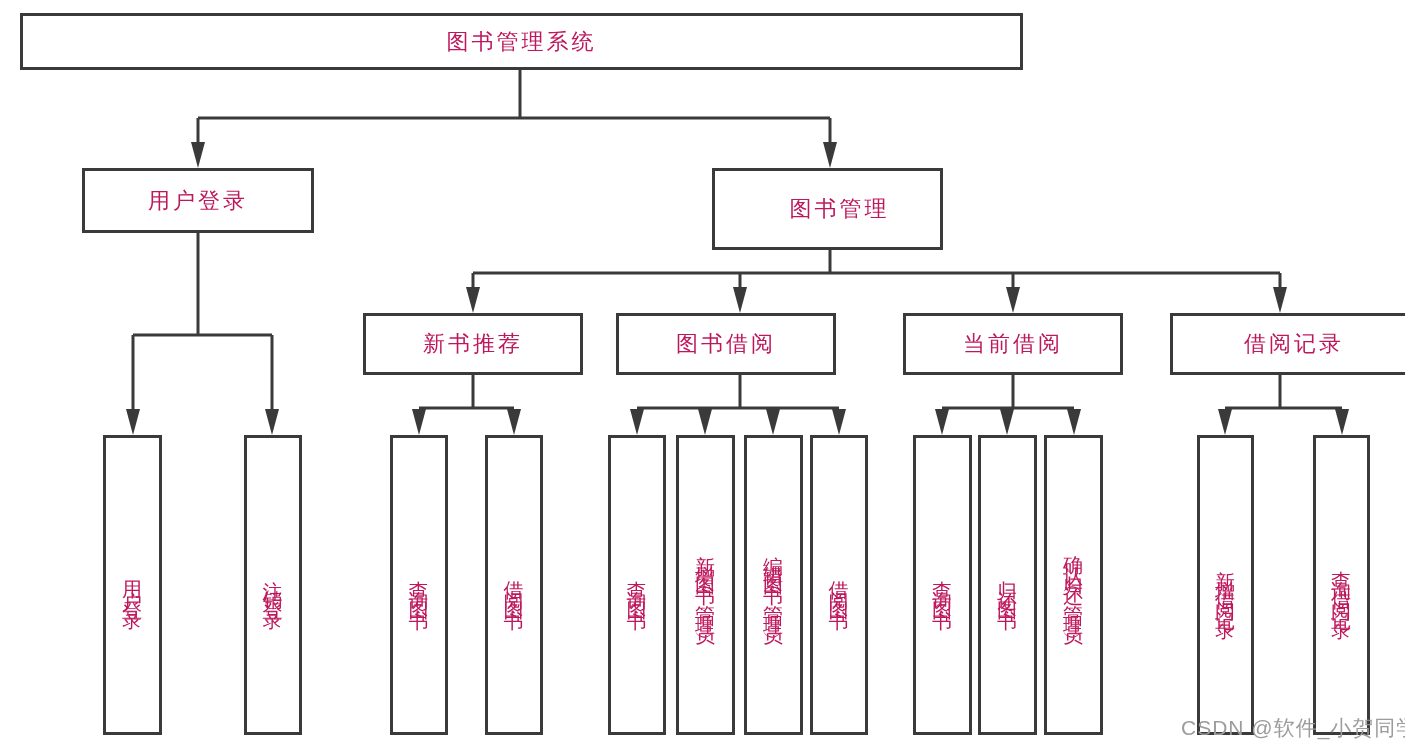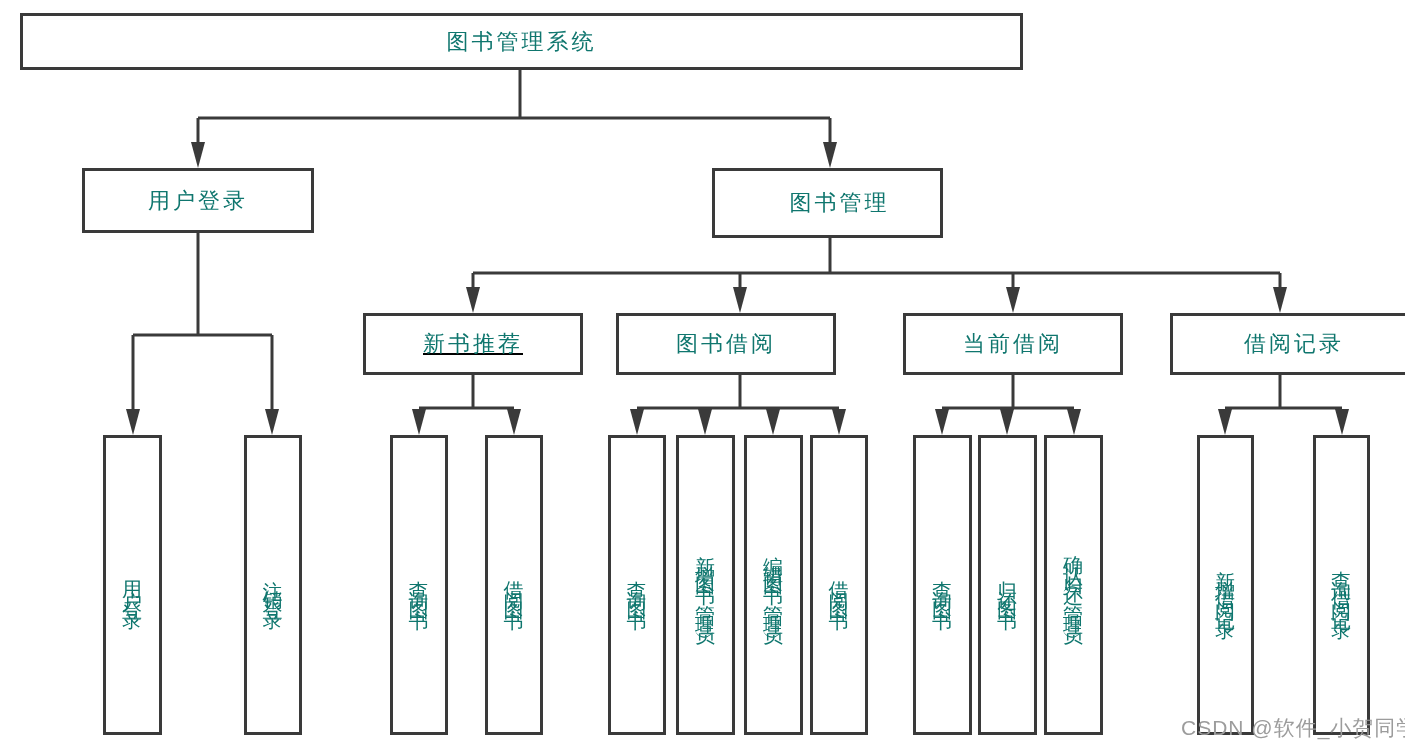--- a/index.html
+++ b/index.html
@@ -17,21 +17,21 @@
     box-sizing: border-box;
     border: 3px solid #3a3a3a;
     background: #ffffff;
     display: flex;
     align-items: center;
     justify-content: center;
   }
   .lbl {
     font-size: 22px;
     letter-spacing: 3px;
-    color: #0f766e;
+    color: #be185d;
     white-space: nowrap;
   }
   .leaf .lbl {
     writing-mode: vertical-rl;
     text-orientation: mixed;
     font-size: 20px;
     letter-spacing: 10px;
     line-height: 1;
     white-space: normal;
   }
@@ -109,25 +109,25 @@
     </g>
   </svg>
 
   <div class="box" style="left:20px; top:13px; width:1003px; height:57px;">
     <span class="lbl">图书管理系统</span>
   </div>
 
   <div class="box" style="left:82px; top:168px; width:232px; height:65px;">
     <span class="lbl">用户登录</span>
   </div>
-  <div class="box" style="left:712px; top:168px; width:231px; height:70px;padding-left:24px;">
+  <div class="box" style="left:712px; top:168px; width:231px; height:82px;padding-left:24px;">
     <span class="lbl">图书管理</span>
   </div>
 
-  <div class="box" style="left:363px; top:313px; width:220px; height:62px;text-decoration:underline;">
+  <div class="box" style="left:363px; top:313px; width:220px; height:62px;">
     <span class="lbl">新书推荐</span>
   </div>
   <div class="box" style="left:616px; top:313px; width:220px; height:62px;">
     <span class="lbl">图书借阅</span>
   </div>
   <div class="box" style="left:903px; top:313px; width:220px; height:62px;">
     <span class="lbl">当前借阅</span>
   </div>
   <div class="box" style="left:1170px; top:313px; width:248px; height:62px;">
     <span class="lbl">借阅记录</span>

